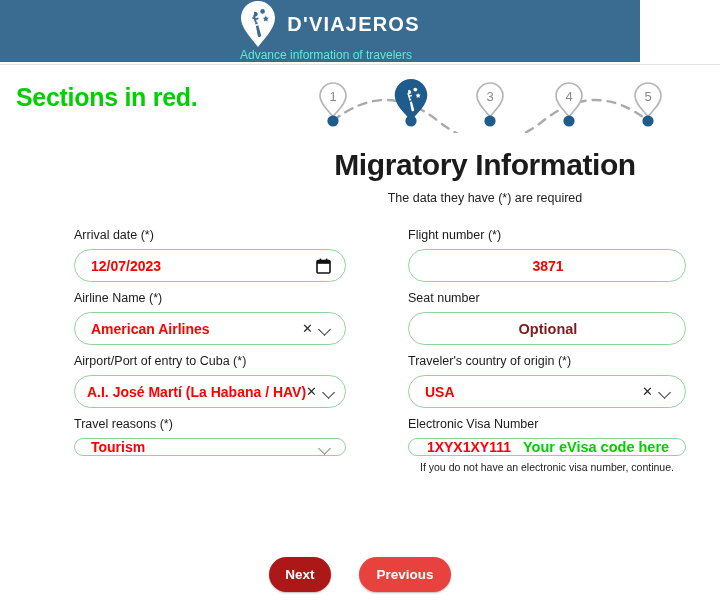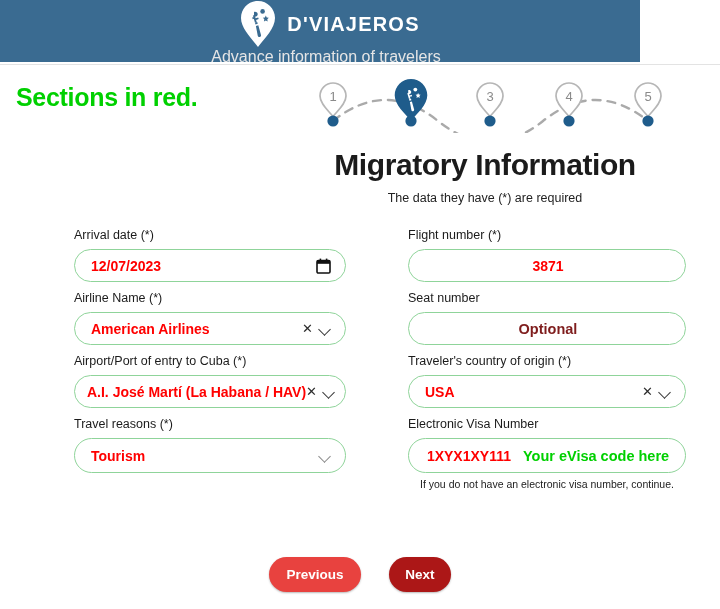--- a/index.html
+++ b/index.html
@@ -30,22 +30,22 @@
     gap: 9px;
   }
   .pin-logo { width: 40px; height: 48px; display: block; }
   .brand-name {
     color: #ffffff;
     font-size: 20px;
     font-weight: bold;
     letter-spacing: 1.2px;
   }
   .header-sub {
-    color: #e5e5e5;
-    font-size: 16px;
+    color: #5eead4;
+    font-size: 12px;
     margin-left: 12px;
     white-space: nowrap;
   }
   .header-page {
     color: #ffffff;
     margin-left: 18px;
     white-space: nowrap;
     display: flex;
     align-items: center;
   }
@@ -141,21 +141,21 @@
     position: relative;
     height: 33px;
     border: 1px solid #8fd49a;
     border-radius: 18px;
     background: #ffffff;
     display: flex;
     align-items: center;
     padding: 0 14px 0 16px;
     justify-content: center;
   }
-  .control.tall { height: 35px; }
+  .control.tall { height: 18px; }
 
   .value-red {
     color: #ff0000;
     font-size: 14px;
     font-weight: bold;
     white-space: nowrap;
   }
   .value-green {
     color: #7f1d1d;
     font-size: 14.5px;
@@ -396,15 +396,15 @@
       <div class="control tall">
         <span class="value-red">1XYX1XY111</span>
         <span class="annot-green">Your eVisa code here</span>
       </div>
       <div class="helper-text">If you do not have an electronic visa number, continue.</div>
     </div>
   </div>
 </div>
 
 <div class="btn-row">
+  <button class="btn btn-next">Next</button>
   <button class="btn btn-prev">Previous</button>
-  <button class="btn btn-next">Next</button>
 </div>
 
 </body></html>

